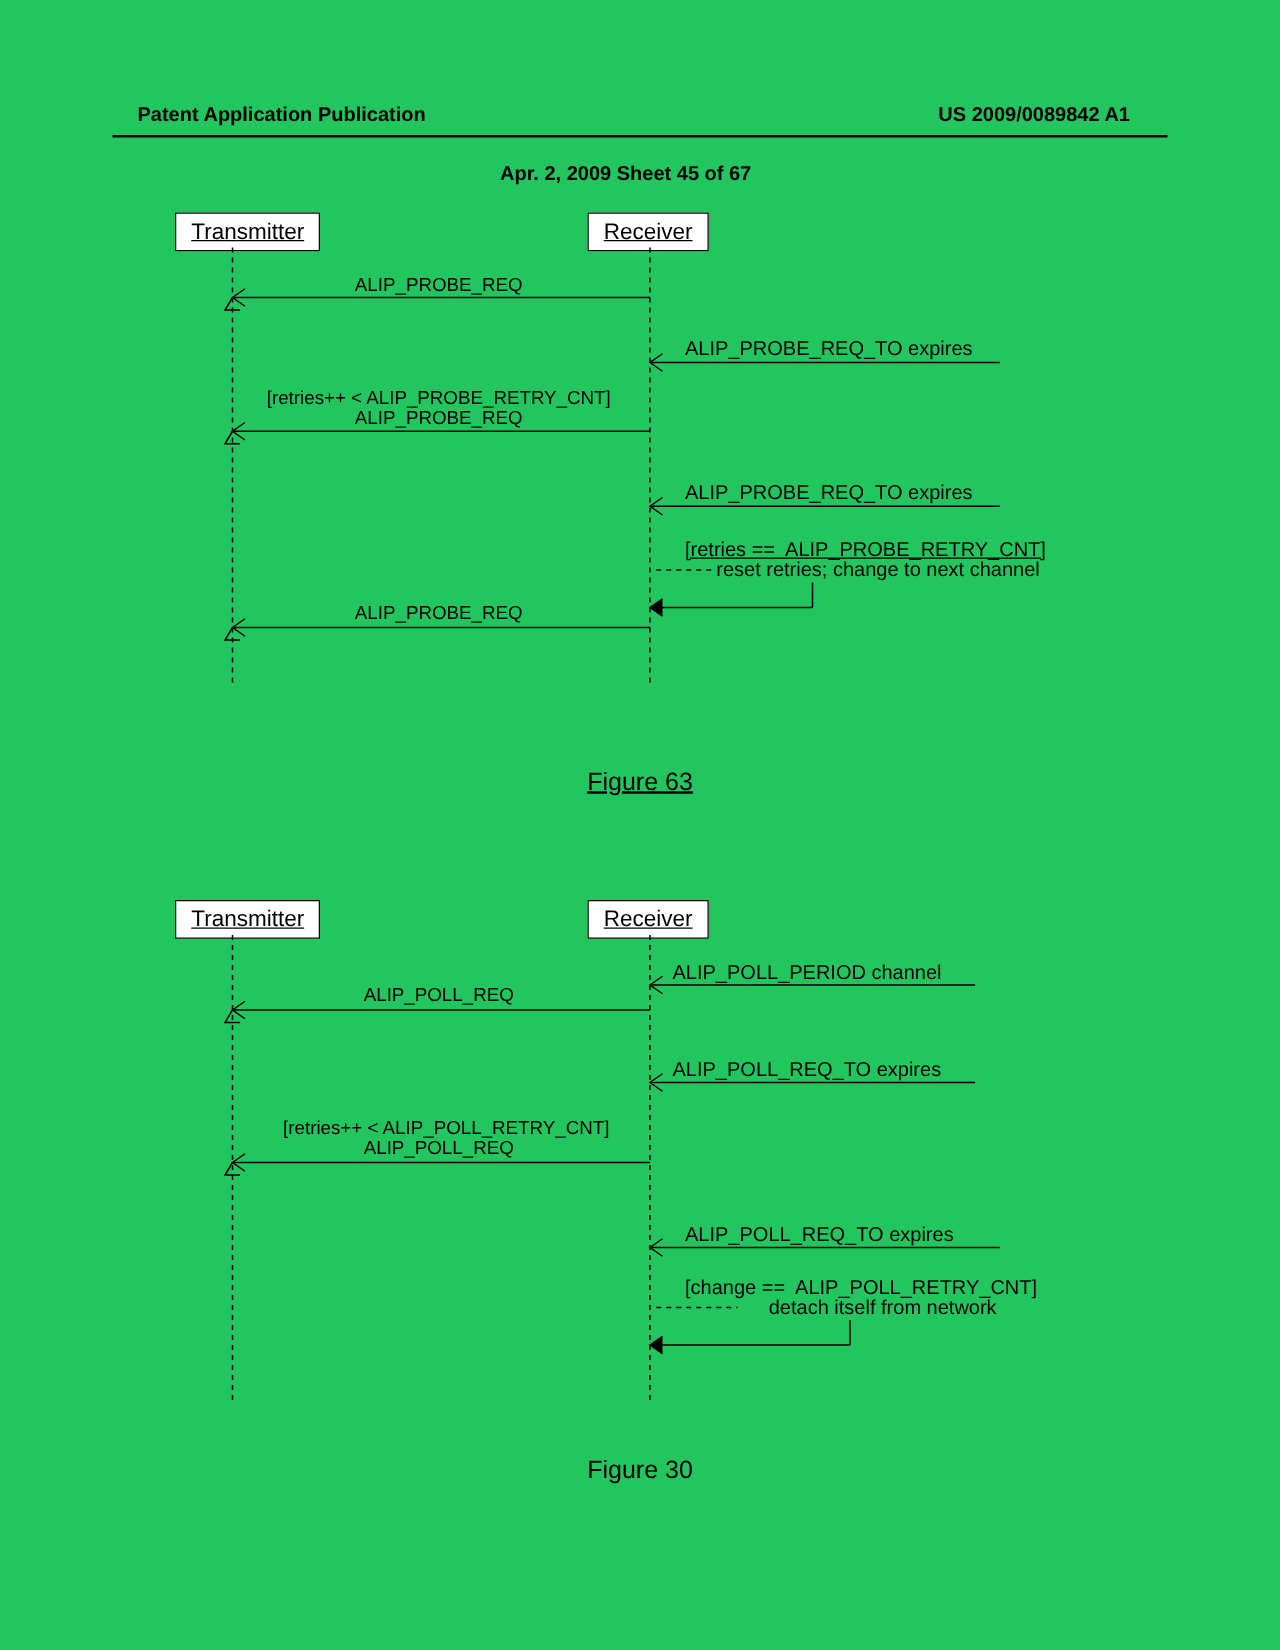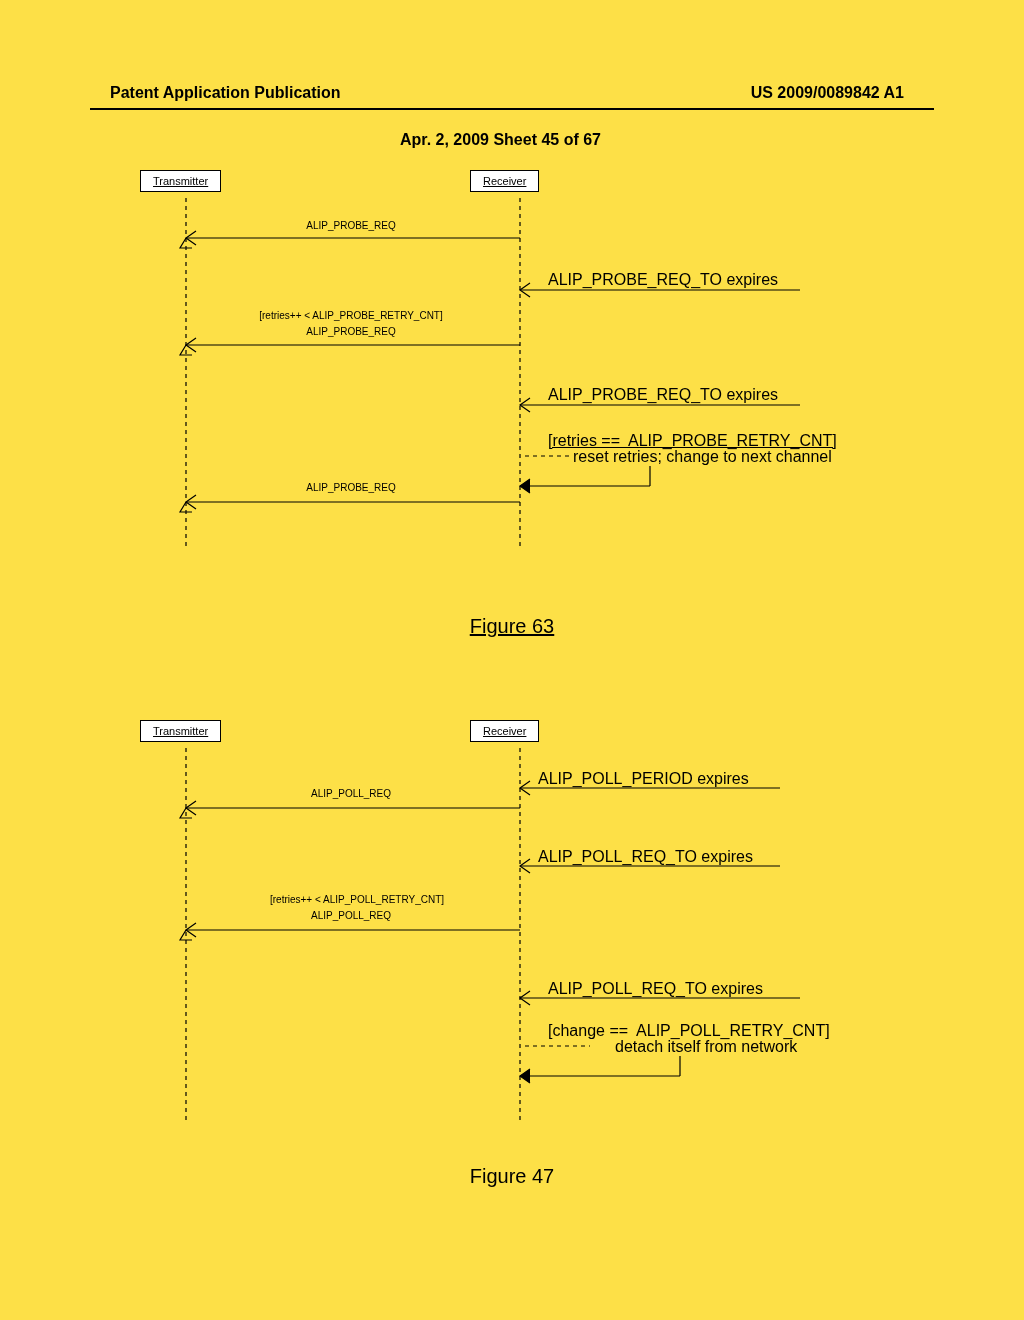--- a/index.html
+++ b/index.html
@@ -6,21 +6,21 @@
     margin: 0;
     padding: 0;
     background: #fff;
     font-family: Arial, Helvetica, sans-serif;
     color: #000;
   }
   .page {
     width: 1024px;
     height: 1320px;
     position: relative;
-    background: #fde047;
+    background: #22c55e;
   }
   .header {
     position: absolute;
     top: 84px;
     left: 0;
     right: 0;
     font-size: 16px;
     font-weight: bold;
   }
   .header .left { position: absolute; left: 110px; }
@@ -43,28 +43,28 @@
     position: absolute;
     top: 0; left: 0;
     width: 100%; height: 100%;
     overflow: visible;
   }
 
   .role-box {
     position: absolute;
     border: 1.5px solid #000;
     padding: 4px 12px;
-    font-size: 11px;
+    font-size: 18px;
     text-decoration: underline;
     background: #fff;
   }
 
   .msg-label {
     position: absolute;
-    font-size: 10px;
+    font-size: 15px;
     text-align: center;
     white-space: pre;
   }
   .evt-label {
     position: absolute;
     font-size: 16px;
     white-space: pre;
   }
 
   .fig-caption {
@@ -132,21 +132,21 @@
       <polyline class="arrow-open" points="196,325 186,332 196,339"></polyline>
       <polyline class="arrow-open" points="186,332 180,342 192,342"></polyline>
     </svg>
   </div>
   <div class="fig-caption" style="top:615px;text-decoration:underline;">Figure 63</div>
 
   <div class="diagram" style="top:720px; height:430px;">
     <div class="role-box" style="left:140px; top:0;">Transmitter</div>
     <div class="role-box" style="left:470px; top:0;">Receiver</div>
 
-    <div class="evt-label" style="left:538px; top:50px;">ALIP_POLL_PERIOD expires</div>
+    <div class="evt-label" style="left:538px; top:50px;">ALIP_POLL_PERIOD channel</div>
     <div class="msg-label" style="left:186px; top:68px; width:330px;">ALIP_POLL_REQ</div>
     <div class="evt-label" style="left:538px; top:128px;">ALIP_POLL_REQ_TO expires</div>
     <div class="msg-label" style="left:192px; top:174px; width:330px;">[retries++ &lt; ALIP_POLL_RETRY_CNT]</div>
     <div class="msg-label" style="left:186px; top:190px; width:330px;">ALIP_POLL_REQ</div>
     <div class="evt-label" style="left:548px; top:260px;">ALIP_POLL_REQ_TO expires</div>
     <div class="evt-label" style="left:548px; top:302px;">[change ==  ALIP_POLL_RETRY_CNT]</div>
     <div class="evt-label" style="left:615px; top:318px;">detach itself from network</div>
 
     <svg>
 
@@ -169,15 +169,15 @@
 
       <line class="msg" x1="800" y1="278" x2="520" y2="278"></line>
       <polyline class="arrow-open" points="530,271 520,278 530,285"></polyline>
 
       <line class="lifeline" x1="525" y1="326" x2="590" y2="326" style="stroke-dasharray:4 4;"></line>
       <line class="msg" x1="680" y1="336" x2="680" y2="356"></line>
       <line class="msg" x1="680" y1="356" x2="520" y2="356"></line>
       <polyline class="arrow-open" points="530,349 520,356 530,363" style="fill:#000;"></polyline>
     </svg>
   </div>
-  <div class="fig-caption" style="top:1165px;">Figure 47</div>
+  <div class="fig-caption" style="top:1165px;">Figure 30</div>
 
 </div>
 
 </body></html>

